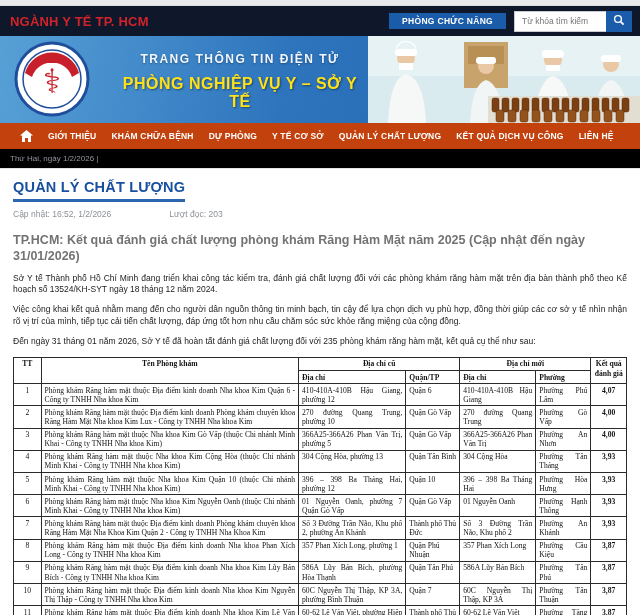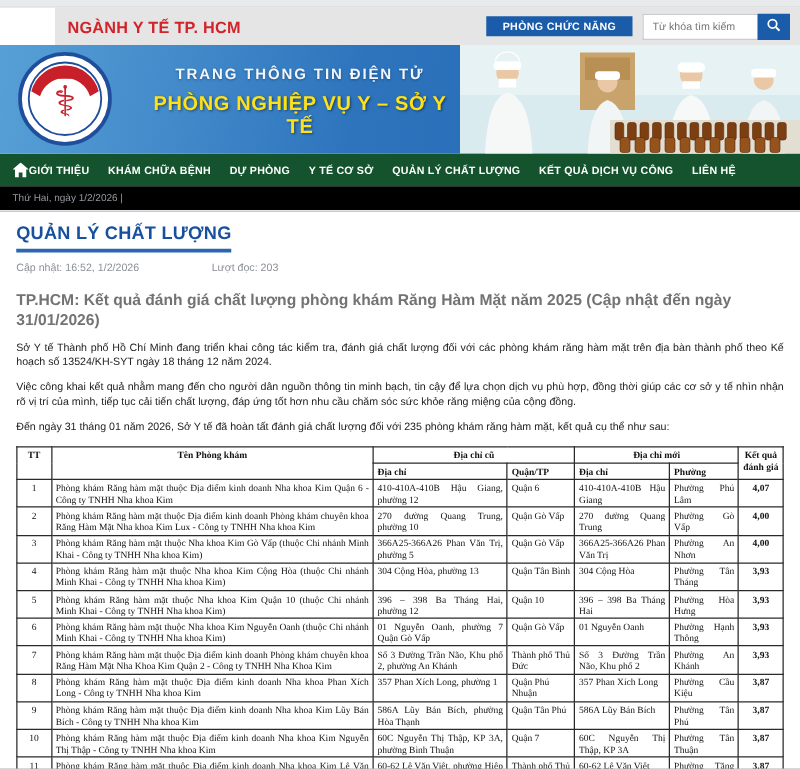--- a/index.html
+++ b/index.html
@@ -1,38 +1,38 @@
 <!DOCTYPE html>
 <html lang="vi"><head>
 <meta charset="utf-8">
 <style>
   * { margin:0; padding:0; box-sizing:border-box; }
   body { background:#888; font-family:"Liberation Sans", sans-serif; }
   .page { position:relative; width:640px; height:615px; background:#fff; margin:0 auto; overflow:hidden; }
 
   
   .topstrip { height:6px; background:#e9eaec; border-bottom:1px solid #dcdee1; }
-  .topbar { height:30px; display:flex; align-items:center; padding:0 8px 0 10px; background:#e5e5e5;margin-left:44px; }
+  .topbar { height:30px; display:flex; align-items:center; padding:0 8px 0 10px; background:#0f172a; }
   .brand { color:#d2232a; font-weight:bold; font-size:13px; letter-spacing:.2px; flex:1; }
   .func-btn { background:#1a5ca9; color:#fff; font-weight:bold; font-size:8.5px; letter-spacing:.3px;
               border:none; padding:0 13px; height:16px; cursor:pointer; }
   .search-box { display:flex; height:21px; margin-left:8px; }
   .search-input { width:92px; border:1px solid #c9ccd1; border-right:none; font-size:8.5px; padding:0 7px; color:#333; outline:none; }
   .search-btn { width:26px; background:#1a5ca9; border:none; display:flex; align-items:center; justify-content:center; cursor:pointer; }
 
   
   .banner { position:relative; height:87px; background:linear-gradient(100deg,#57a0d6 0%,#2d74bd 45%,#1f63ae 100%); overflow:hidden; }
   .logo { position:absolute; left:14px; top:5px; width:76px; height:76px; }
   .banner-text { position:absolute; left:110px; top:16px; width:260px; text-align:center; }
   .banner-line1 { color:#f2f7ff; font-size:12px; letter-spacing:1.5px; font-weight:bold; text-shadow:0 1px 2px rgba(0,0,0,.35); }
   .banner-line2 { margin-top:9px; color:#ffe11a; font-size:16px; font-weight:bold; letter-spacing:.5px; text-shadow:1px 1px 2px rgba(0,0,0,.45); }
   .banner-photo { position:absolute; right:0; top:0; width:272px; height:87px; }
 
   
-  .nav { height:26px; background:#14532d; display:flex; align-items:center; padding-left:10px; }
+  .nav { height:26px; background:#c2410c; display:flex; align-items:center; padding-left:20px; gap:15px; }
   .nav-home { display:flex; align-items:center; cursor:pointer; }
   .nav-item { color:#fff; font-size:8.5px; font-weight:bold; letter-spacing:.2px; cursor:pointer; white-space:nowrap; }
 
   
   .datebar { height:20px; background:#000000; border-bottom:1px solid #e3e5e8; color:#94989f; font-size:8px; line-height:19px; padding-left:10px; }
 
   
   .content { padding:9px 13px 0 13px; }
   .section-title { display:inline-block; color:#17509e; font-size:14.5px; font-weight:bold; letter-spacing:.2px;
                    padding-bottom:4px; border-bottom:3px solid #2b66b0; }

